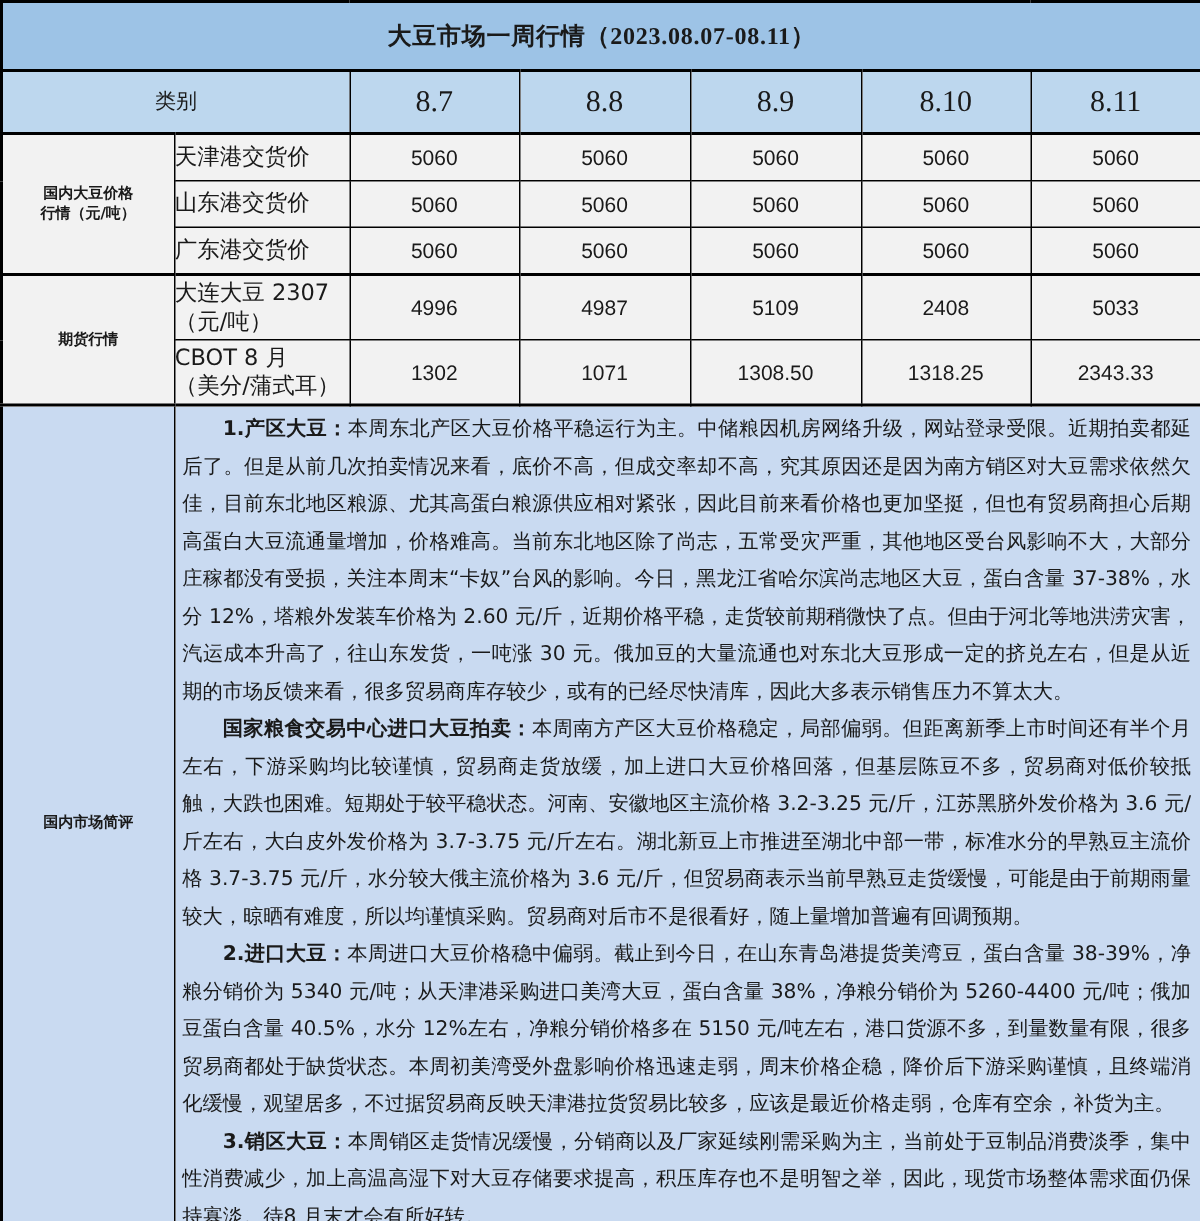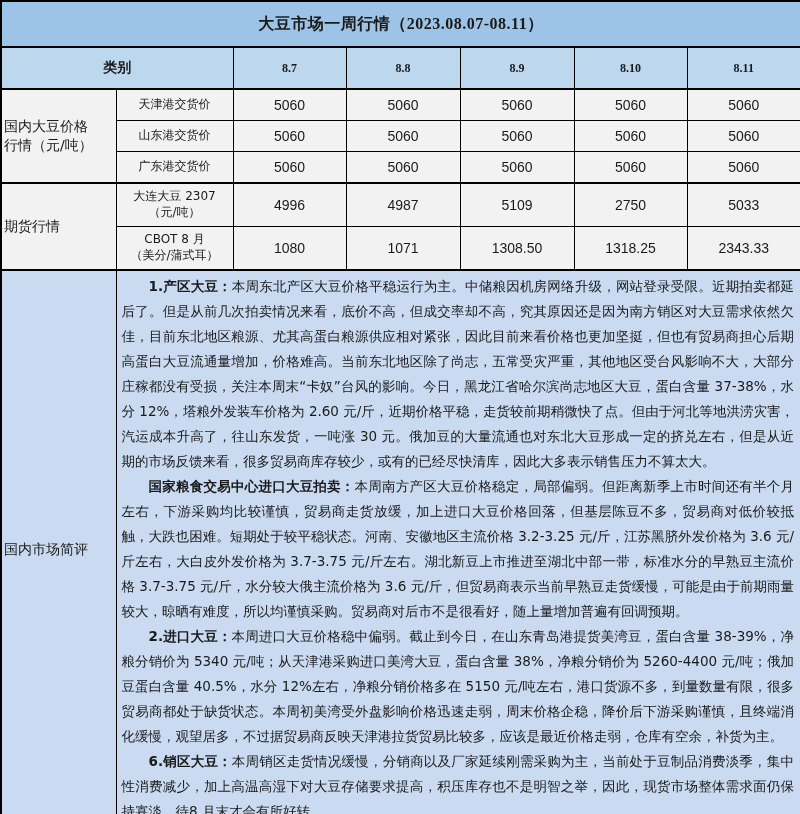--- a/index.html
+++ b/index.html
@@ -16,32 +16,32 @@
   table{border-collapse:collapse;width:800px;table-layout:fixed;border:2px solid var(--border);}
   td{border:1px solid var(--border);padding:0;vertical-align:middle;overflow:hidden;}
   .title-row td{
     background:var(--title-bg);
     text-align:center;font-weight:bold;font-size:16px;height:44px;
     font-family:"Liberation Serif","DejaVu Serif",serif;
     letter-spacing:.5px;
   }
   .header-row td{
     background:var(--header-bg);
-    text-align:center;font-weight:bold;font-size:14px;height:40px;
+    text-align:center;font-weight:normal;font-size:14px;height:40px;
   }
-  .header-row .date{font-family:"Liberation Serif","DejaVu Serif",serif;font-size:12px;}
+  .header-row .date{font-family:"Liberation Serif","DejaVu Serif",serif;font-size:20px;}
   .sec-label{
     background:var(--data-bg);
-    text-align:left;font-weight:normal;font-size:14px;line-height:1.35;
+    text-align:center;font-weight:bold;font-size:10px;line-height:1.35;
     white-space:pre-line;padding:2px;
   }
   .sec-label.blue{background:var(--section-bg);}
   .sub{
     background:var(--data-bg);
-    text-align:center;font-size:12px;height:30px;line-height:1.3;white-space:pre-line;
+    text-align:left;font-size:15px;height:30px;line-height:1.3;white-space:pre-line;
   }
   .val{
     background:var(--data-bg);
     text-align:center;font-size:14px;
     font-family:Liberation Sans, sans-serif;
   }
   tr.fut td{height:42px;}
   tr.sect td{border-top:2px solid var(--border);}
   .commentary-body{
     background:var(--section-bg);
@@ -105,37 +105,37 @@
     <td class="val">5060</td>
   </tr>
 
   <tr class="sect fut">
     <td rowspan="2" class="sec-label">期货行情</td>
     <td class="sub">大连大豆 2307
 （元/吨）</td>
     <td class="val">4996</td>
     <td class="val">4987</td>
     <td class="val">5109</td>
-    <td class="val">2750</td>
+    <td class="val">2408</td>
     <td class="val">5033</td>
   </tr>
   <tr class="fut">
     <td class="sub">CBOT 8 月
 （美分/蒲式耳）</td>
-    <td class="val">1080</td>
+    <td class="val">1302</td>
     <td class="val">1071</td>
     <td class="val">1308.50</td>
     <td class="val">1318.25</td>
     <td class="val">2343.33</td>
   </tr>
 
   <tr class="sect">
     <td class="sec-label blue">国内市场简评</td>
     <td colspan="6" class="commentary-body">
       <p><b>1.产区大豆：</b><span>本周东北产区大豆价格平稳运行为主。中储粮因机房网络升级，网站登录受限。近期拍卖都延后了。但是从前几次拍卖情况来看，底价不高，但成交率却不高，究其原因还是因为南方销区对大豆需求依然欠佳，目前东北地区粮源、尤其高蛋白粮源供应相对紧张，因此目前来看价格也更加坚挺，但也有贸易商担心后期高蛋白大豆流通量增加，价格难高。当前东北地区除了尚志，五常受灾严重，其他地区受台风影响不大，大部分庄稼都没有受损，关注本周末“卡奴”台风的影响。今日，黑龙江省哈尔滨尚志地区大豆，蛋白含量 37-38%，水分 12%，塔粮外发装车价格为 2.60 元/斤，近期价格平稳，走货较前期稍微快了点。但由于河北等地洪涝灾害，汽运成本升高了，往山东发货，一吨涨 30 元。俄加豆的大量流通也对东北大豆形成一定的挤兑左右，但是从近期的市场反馈来看，很多贸易商库存较少，或有的已经尽快清库，因此大多表示销售压力不算太大。</span></p>
       <p><b>国家粮食交易中心进口大豆拍卖：</b><span>本周南方产区大豆价格稳定，局部偏弱。但距离新季上市时间还有半个月左右，下游采购均比较谨慎，贸易商走货放缓，加上进口大豆价格回落，但基层陈豆不多，贸易商对低价较抵触，大跌也困难。短期处于较平稳状态。河南、安徽地区主流价格 3.2-3.25 元/斤，江苏黑脐外发价格为 3.6 元/斤左右，大白皮外发价格为 3.7-3.75 元/斤左右。湖北新豆上市推进至湖北中部一带，标准水分的早熟豆主流价格 3.7-3.75 元/斤，水分较大俄主流价格为 3.6 元/斤，但贸易商表示当前早熟豆走货缓慢，可能是由于前期雨量较大，晾晒有难度，所以均谨慎采购。贸易商对后市不是很看好，随上量增加普遍有回调预期。</span></p>
       <p><b>2.进口大豆：</b><span>本周进口大豆价格稳中偏弱。截止到今日，在山东青岛港提货美湾豆，蛋白含量 38-39%，净粮分销价为 5340 元/吨；从天津港采购进口美湾大豆，蛋白含量 38%，净粮分销价为 5260-4400 元/吨；俄加豆蛋白含量 40.5%，水分 12%左右，净粮分销价格多在 5150 元/吨左右，港口货源不多，到量数量有限，很多贸易商都处于缺货状态。本周初美湾受外盘影响价格迅速走弱，周末价格企稳，降价后下游采购谨慎，且终端消化缓慢，观望居多，不过据贸易商反映天津港拉货贸易比较多，应该是最近价格走弱，仓库有空余，补货为主。</span></p>
-      <p><b>6.销区大豆：</b><span>本周销区走货情况缓慢，分销商以及厂家延续刚需采购为主，当前处于豆制品消费淡季，集中性消费减少，加上高温高湿下对大豆存储要求提高，积压库存也不是明智之举，因此，现货市场整体需求面仍保持寡淡。待8 月末才会有所好转。</span></p>
+      <p><b>3.销区大豆：</b><span>本周销区走货情况缓慢，分销商以及厂家延续刚需采购为主，当前处于豆制品消费淡季，集中性消费减少，加上高温高湿下对大豆存储要求提高，积压库存也不是明智之举，因此，现货市场整体需求面仍保持寡淡。待8 月末才会有所好转。</span></p>
     </td>
   </tr>
 
 </tbody>
   </table>
 
 </body></html>

